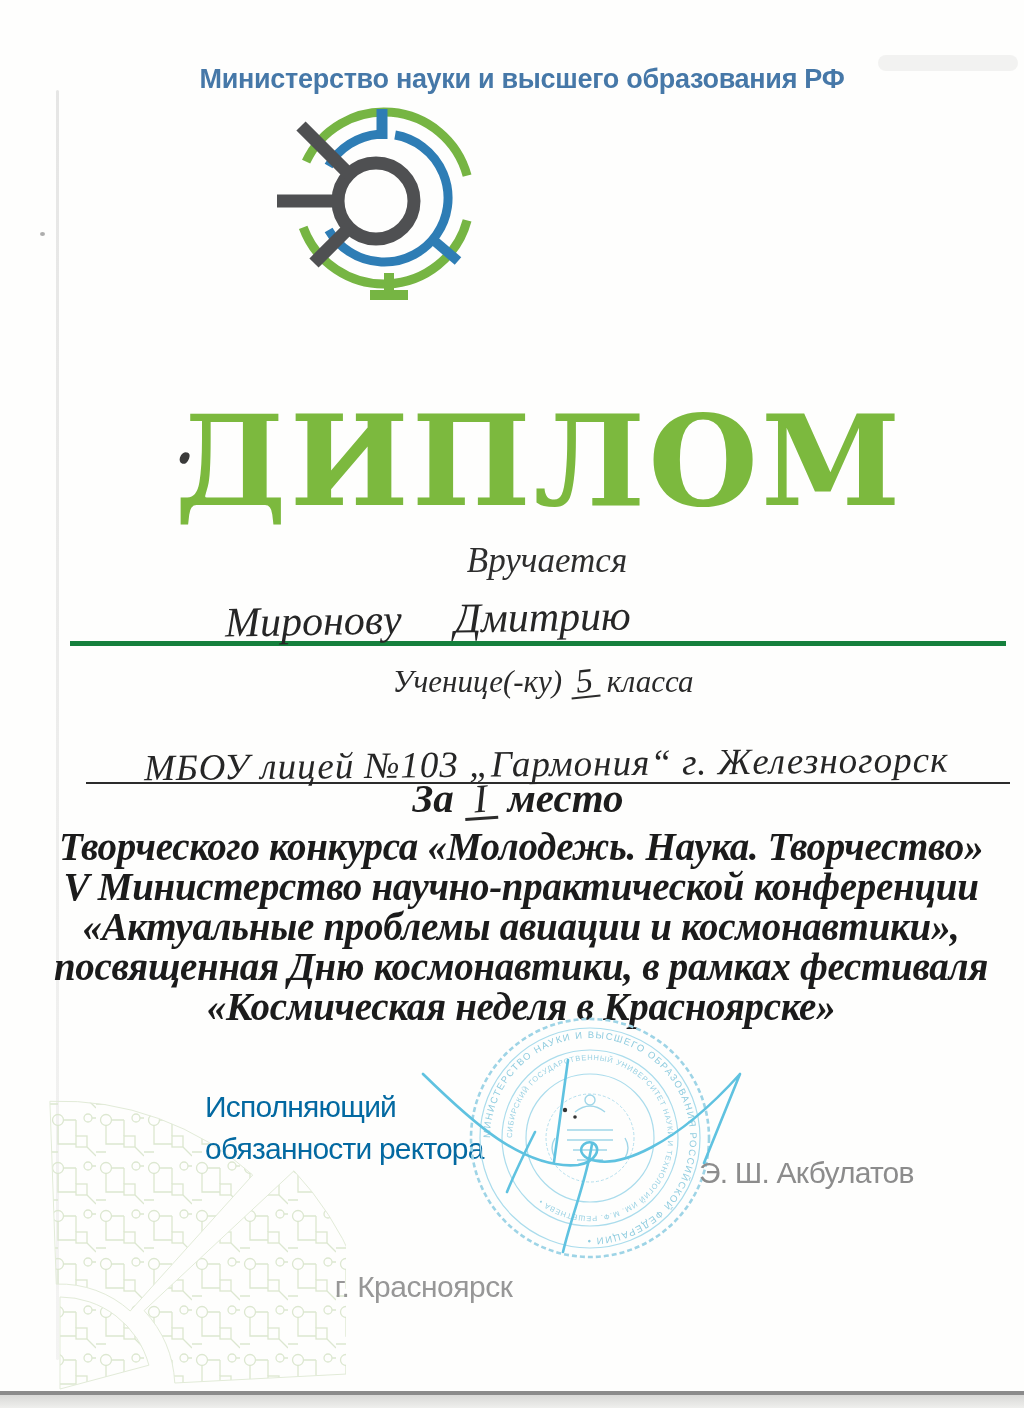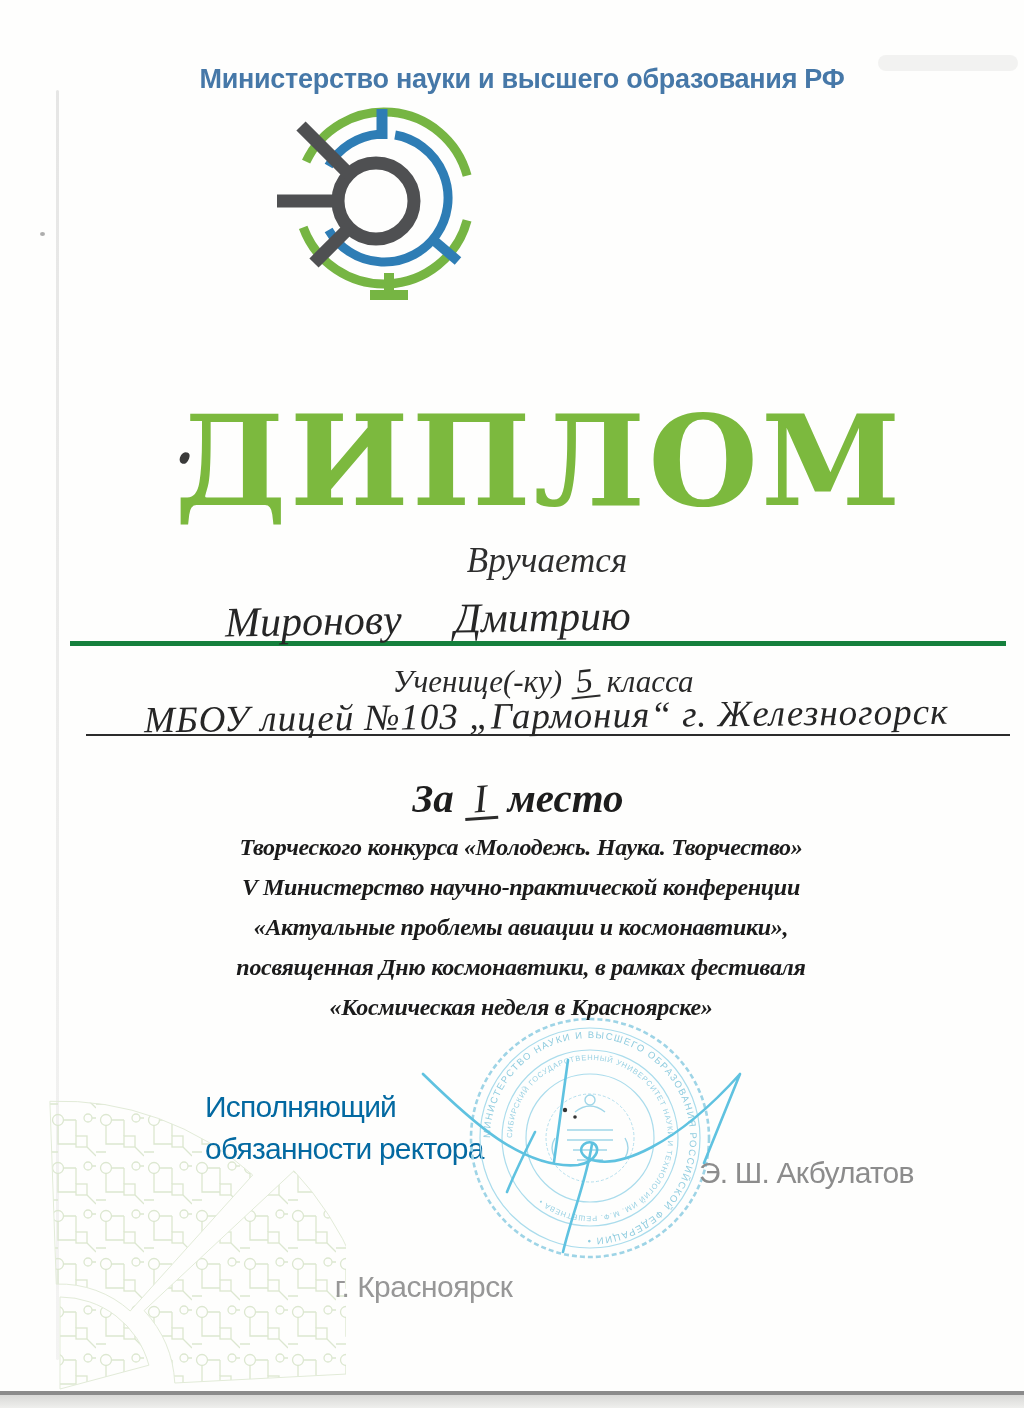--- a/index.html
+++ b/index.html
@@ -81,21 +81,21 @@
     padding-left: 62px;
     font-family: "Liberation Serif", serif; font-style: italic;
     font-size: 31px; color: #2a2a2a;
   }
   .grade-value {
     display: inline-block; padding: 0 6px; border-bottom: 2px solid #2c2c2c;
     font-size: 34px; line-height: 30px; transform: rotate(-6deg);
   }
 
   .school-row {
-    position: absolute; left: 86px; top: 688px; width: 924px; height: 48px;
+    position: absolute; left: 86px; top: 736px; width: 924px; height: 48px;
     border-bottom: 2px solid #2c2c2c;
   }
   .school-row .hand {
     position: absolute; left: 58px; bottom: -3px;
     font-size: 37px; letter-spacing: 1px; transform: rotate(-0.6deg); white-space: nowrap;
   }
 
   .award-line {
     position: absolute; left: 0; top: 774px; width: 1024px; text-align: center;
     padding-left: 12px;
@@ -105,21 +105,21 @@
   .place-value {
     display: inline-block; padding: 0 10px; border-bottom: 3px solid #2c2c2c;
     font-size: 40px; line-height: 36px; transform: rotate(-4deg);
     font-weight: 400;
   }
 
   .body-lines {
     position: absolute; left: 0; top: 827px; width: 1024px; text-align: center;
     padding-left: 18px;
     font-family: "Liberation Serif", serif; font-style: italic; font-weight: 700;
-    font-size: 24px; color: #1b1b1b; line-height: 40px; letter-spacing: -0.3px;
+    font-size: 39px; color: #1b1b1b; line-height: 40px; letter-spacing: -0.3px;
   }
 
   .role-label {
     position: absolute; left: 205px; top: 1086px;
     color: #0369a1; font-size: 30px; letter-spacing: -0.8px; line-height: 42px;
   }
   .rector-name {
     position: absolute; left: 699px; top: 1128px;
     color: #8c8c8c; font-size: 30px; letter-spacing: -0.8px; margin-top: 28px;
   }

